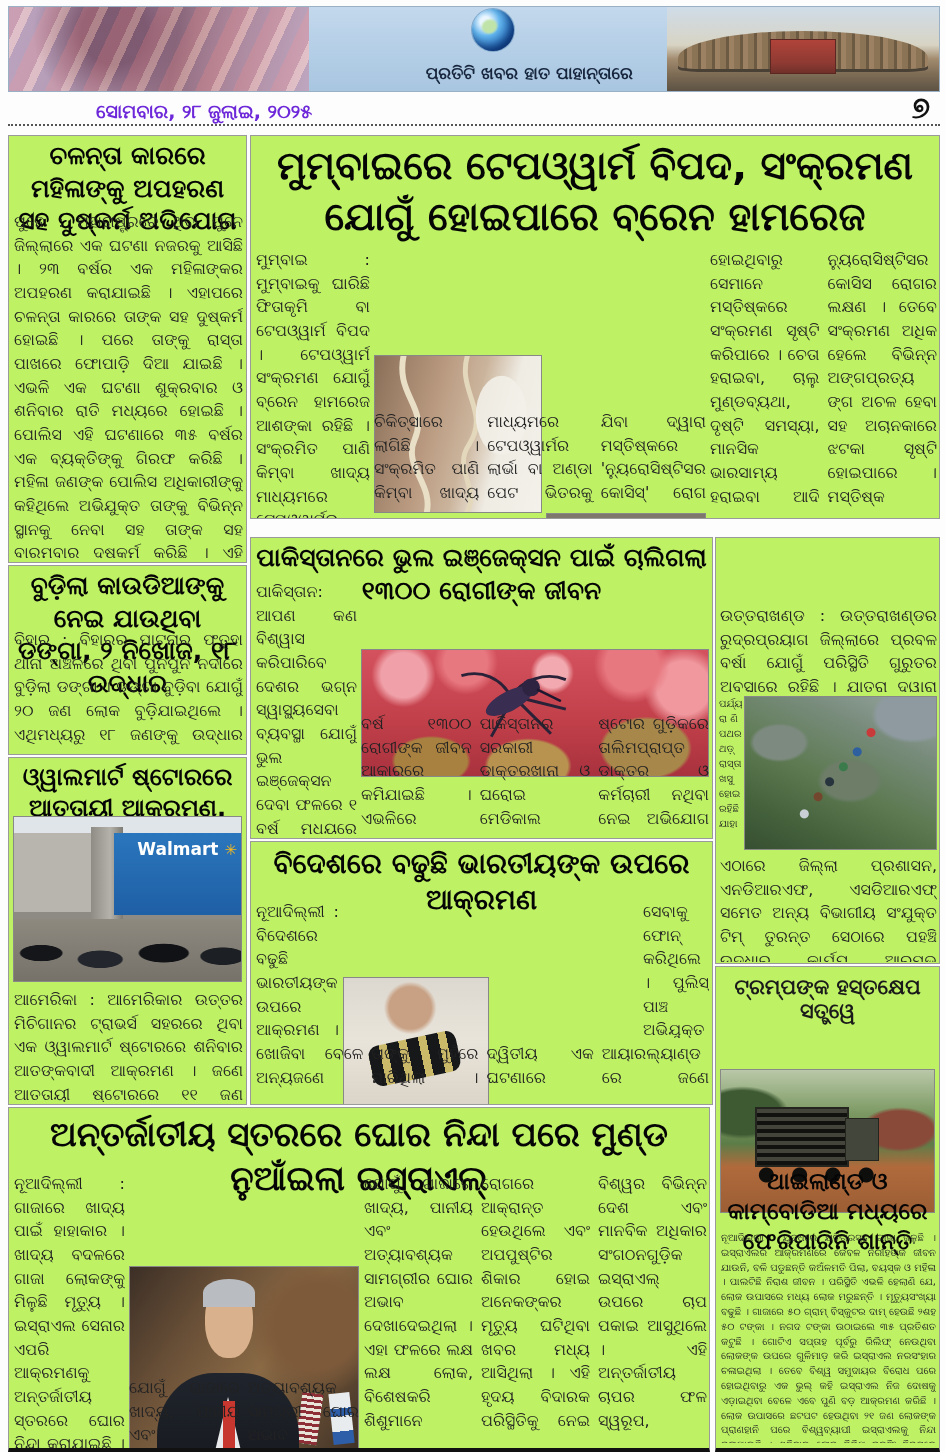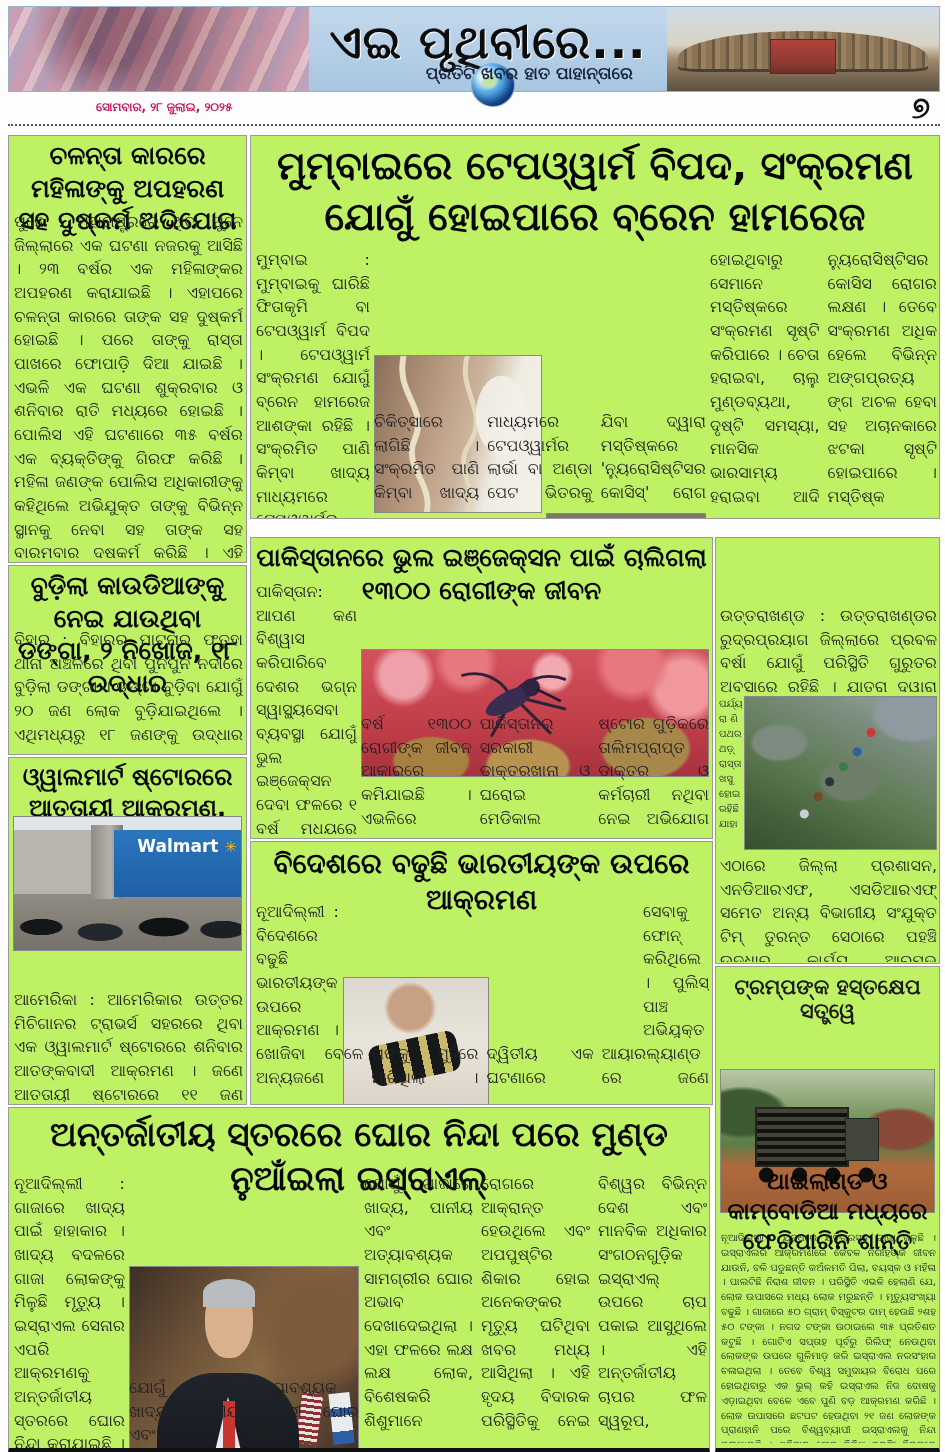--- a/index.html
+++ b/index.html
@@ -35,21 +35,21 @@
       background:radial-gradient(circle at 32% 30%, #eaf6ff 0 12%, #63b5ee 35%, #1d66b8 70%, #0d3f86 100%);
       box-shadow:inset -4px -5px 8px rgba(0,0,40,.45), 0 0 0 1px #7fa8cc; position:relative; }
   .globe::after { content:""; position:absolute; left:18%; top:22%; width:46%; height:40%;
       background:radial-gradient(ellipse at center,#bfe3a8 0 45%, rgba(191,227,168,0) 70%);
       border-radius:50%; transform:rotate(-20deg); }
   .mast-tagline { position:absolute; right:34px; bottom:8px; font-size:17px; font-weight:bold; color:#17263d; }
 
   
   .dateline-row { position:absolute; left:8px; top:96px; width:932px; height:30px;
       border-bottom:2px dotted #555; }
-  .dateline { position:absolute; left:88px; top:4px; font-size:12px; font-weight:bold; color:#be185d;text-align:right; }
+  .dateline { position:absolute; left:88px; top:4px; font-size:19px; font-weight:bold; color:#6d28d9;text-align:right; }
   .page-number { position:absolute; right:10px; top:-6px; font-size:30px; font-weight:bold; color:#111; }
 
   
   .art { position:absolute; background:#bef264; border:1px solid #9a9a9a; overflow:hidden; }
   .hl { font-weight:bold; color:#050505; text-align:center; line-height:1.3; padding:4px 4px 0 4px; }
   .body-txt { font-size:16px; line-height:1.48; text-align:justify; color:#222; overflow:hidden;
       word-break:break-word; }
   .abs { position:absolute; }
   .ph { background-color:#ccc; overflow:hidden; position:relative; border:1px solid #888; }
 
@@ -57,21 +57,21 @@
   .art-a { left:8px; top:135px;  width:239px; height:428px; }
   .art-a .hl { font-size:25px; }
   .art-a .body-txt { position:absolute; left:5px; top:74px; width:229px; height:348px; }
 
   .art-b { left:8px; top:565px; width:239px; height:190px; }
   .art-b .hl { font-size:25px; }
   .art-b .body-txt { position:absolute; left:5px; top:62px; width:229px; height:124px; }
 
   .art-c { left:8px; top:757px; width:239px; height:348px; }
   .art-c .hl { font-size:24px; }
-  .ph-walmart { position:absolute; left:4px; top:58px; width:229px; height:135px;
+  .ph-walmart { position:absolute; left:4px; top:58px; width:229px; height:166px;
       background:
         linear-gradient(180deg, rgba(20,20,25,.0) 64%, rgba(25,25,30,.25) 66%, rgba(20,20,25,0) 100%),
         linear-gradient(180deg,#dfe5e8 0 10%, #b8b5ae 10% 58%, #8e8b84 58% 64%, #9a958c 64% 100%);
   }
   .ph-walmart .blue-wall { position:absolute; right:0; top:10%; width:56%; height:50%;
       background:linear-gradient(180deg,#2a76bd 0%,#1f5fa5 100%); }
   .walmart-logo { position:absolute; right:4px; top:6px; color:#fff; font-weight:bold; font-size:17px; }
   .walmart-spark { color:#f5b81e; font-size:15px; }
   .ph-walmart .tower { position:absolute; left:34%; top:6%; width:14%; height:58%;
       background:linear-gradient(90deg,#8f8c85,#b5b2ab 60%,#7d7a73); }
@@ -197,21 +197,21 @@
 </style>
 </head>
 <body>
 
 <div class="page">
 
   <div class="masthead">
     <div class="mast-photo photo-money"></div>
     <div class="mast-center">
       <div class="mast-title-row">
-        <span class="mast-title">ଏଇ ପୃଥିବୀରେ...</span><span class="globe"></span>
+        <span class="globe"></span>
       </div>
       <div class="mast-tagline">ପ୍ରତିଟି ଖବର ହାତ ପାହାନ୍ତାରେ</div>
     </div>
     <div class="mast-photo photo-parliament">
       <div class="colonnade"></div>
       <div class="gate"></div>
     </div>
   </div>
 
   <div class="dateline-row">

